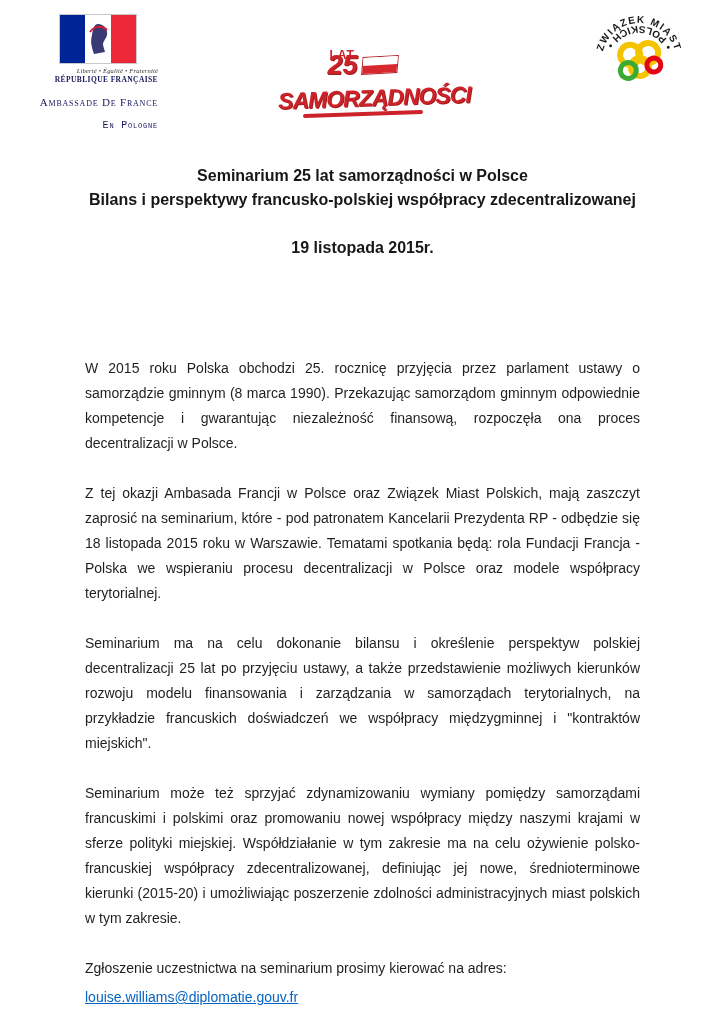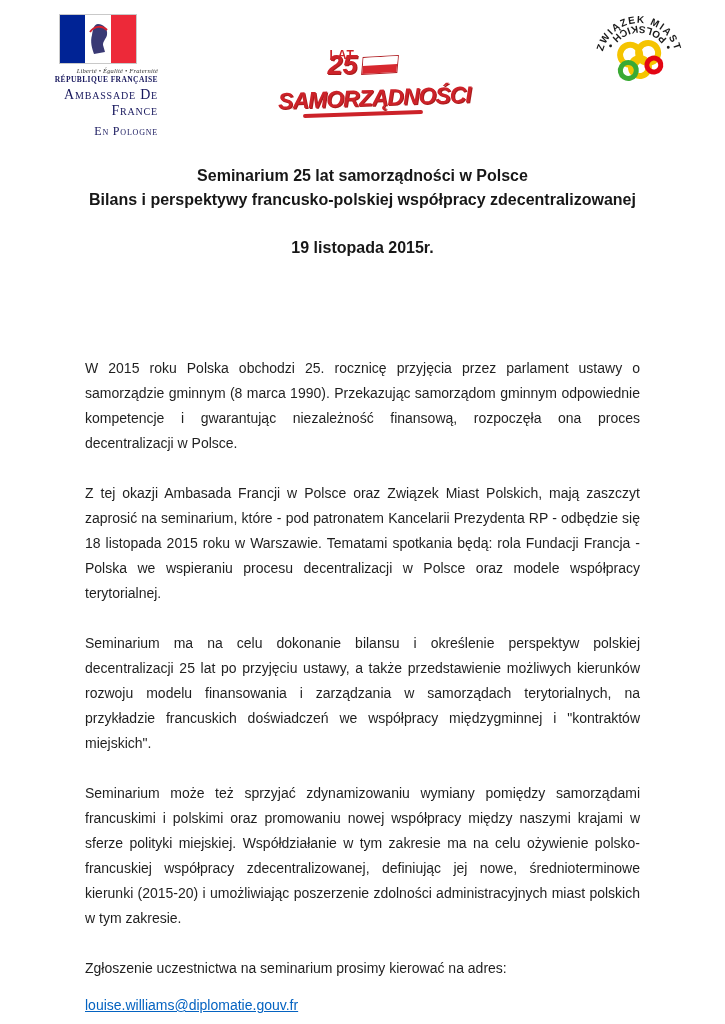--- a/index.html
+++ b/index.html
@@ -52,32 +52,33 @@
     margin-top: 2px;
   }
   .embassy .republique {
     font-size: 7.5px;
     font-weight: bold;
     letter-spacing: 0.4px;
     color: #16165c;
     margin-top: 1px;
   }
   .embassy .amb1 {
-    font-size: 14px;
+    font-size: 11px;
     letter-spacing: 0.8px;
     color: #16165c;
-    margin-top: 3px;
+    margin-top: 12px;
     font-variant: small-caps;
   }
   .embassy .amb2 {
-    font-size: 12px;
+    font-size: 10px;
     letter-spacing: 0.8px;
     color: #16165c;
-    margin-top: 5px;
+    margin-top: 12px;
     font-variant: small-caps;
+    font-family: Liberation Mono, monospace;
   }
 
   
   .anniv {
     position: absolute;
     left: 50%;
     top: 24px;
     transform: translateX(-50%);
     width: 170px;
     text-align: center;
@@ -159,21 +160,21 @@
 
   
   .body-block {
     margin: 96px 85px 0 85px;
     font-size: 14px;
     line-height: 25px;
     text-align: justify;
     color: #1f1f1f;
   }
   .body-block p { margin-bottom: 25px; }
-  .body-block p.closing { margin-bottom: 12px; }
+  .body-block p.closing { margin-bottom: 4px; }
   .email-line { text-align: left; }
   .email-line a {
     color: #0563c1;
     text-decoration: underline;
     cursor: pointer;
   }
 </style>
 </head>
 <body>
 

